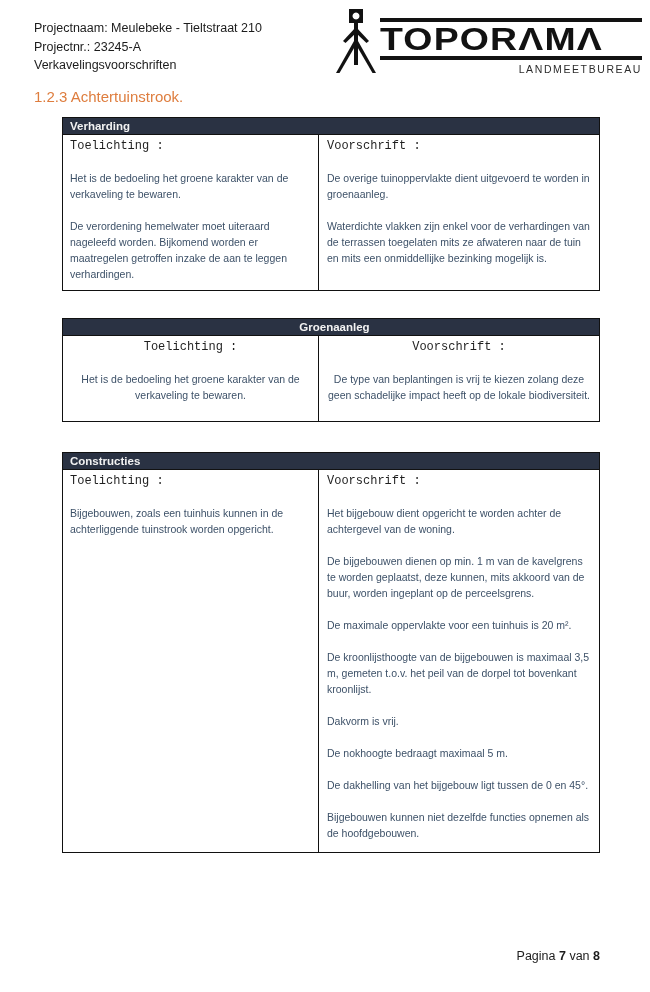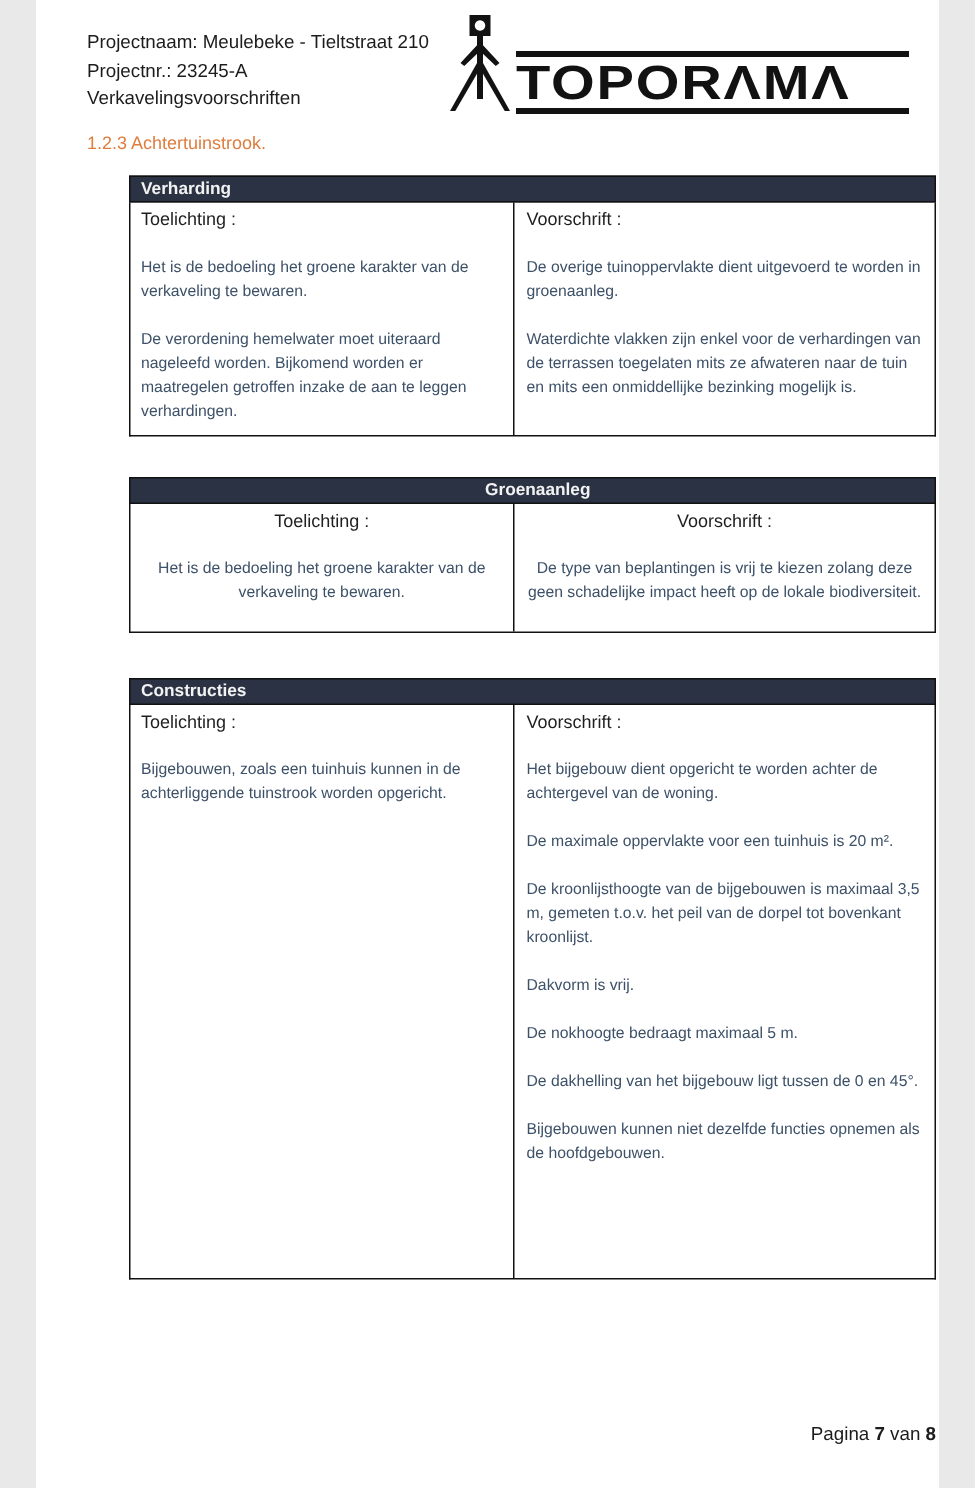--- a/index.html
+++ b/index.html
@@ -1,50 +1,50 @@
 <!DOCTYPE html>
 <html><head>
 <meta charset="utf-8">
 <style>
   html,body{margin:0;padding:0;background:#e9e9e9;}
   .page{
     position:relative;
-    width:602px;height:992px;
+    width:650px;height:992px;
     margin:0 auto;
     background:#ffffff;
     font-family:"Liberation Sans", sans-serif;
     overflow:hidden;
   }
   
   .doc-header{
     position:absolute;top:19px;left:34px;
     font-size:12.5px;line-height:18.5px;color:#1c1c1c;
   }
   
   .logo{
-    position:absolute;top:8px;right:20px;width:308px;height:68px;
-    display:flex;align-items:flex-end;
+    position:absolute;top:8px;right:8px;width:308px;height:68px;
+    display:flex;align-items:center;
   }
   .tripod{flex:0 0 44px;height:66px;}
   .logo-col{flex:1;margin-left:2px;}
   .logo-topline{height:4px;background:#121212;margin-top:9px;}
   .logo-brand{
     font-weight:bold;font-size:32px;line-height:34px;letter-spacing:1px;
     color:#121212;white-space:nowrap;
     transform:scaleX(1.17);transform-origin:left center;
   }
   .logo-bottomline{height:4px;background:#121212;}
   .logo-sub{
     text-align:right;font-size:10.5px;letter-spacing:1.6px;
     color:#2c2c2c;margin-top:3px;
   }
   
   .section-heading{
     position:absolute;left:34px;top:88px;
-    font-size:12px;color:#de7d3e;
+    font-size:15px;color:#de7d3e;
   }
   
   .vtable{position:absolute;left:34px;width:566px;box-sizing:border-box;padding-left:28px;}
   .vtable.t1{top:117px;}
   .vtable.t2{top:318px;text-align:center;}
   .vtable.t3{top:452px;}
   .vtable-bar{
     box-sizing:border-box;
     height:18px;line-height:15px;
     background:#2a3243;color:#f2f2f2;
@@ -53,21 +53,21 @@
     padding:1px 0 0 7px;
   }
   .vtable-body{
     display:flex;
     border:1.5px solid #111;border-top:none;
     box-sizing:border-box;
   }
   .col{box-sizing:border-box;padding:3px 8px 8px;}
   .col.left{width:256px;border-right:1.5px solid #111;padding:3px 7px 8px;}
   .col.right{flex:1;}
-  .col-header{font-size:12px;line-height:16px;color:#1f1f1f;}
+  .col-header{font-size:12px;line-height:16px;color:#1f1f1f;font-family:Liberation Mono, monospace;}
   .col p{
     margin:16px 0 0 0;
     font-size:10.5px;line-height:16px;
     color:#3d5168;
   }
   .t1 .vtable-body{min-height:156px;}
   .t2 .vtable-body{min-height:86px;}
   .t3 .vtable-body{min-height:383px;}
   
   .footer{
@@ -94,20 +94,21 @@
       <path d="M22 18 L9 32 L11.5 34 L22 24 Z" fill="#121212"></path>
       <path d="M22 18 L35 32 L32.5 34 L22 24 Z" fill="#121212"></path>
       <path d="M20 32 L2 64 L5.5 64 L23 34 Z" fill="#121212"></path>
       <path d="M24 32 L42 64 L38.5 64 L21 34 Z" fill="#121212"></path>
       <rect x="20" y="34" width="4" height="22" fill="#121212"></rect>
     </svg>
     <div class="logo-col">
       <div class="logo-topline"></div>
       <div class="logo-brand">TOPORΛMΛ</div>
       <div class="logo-bottomline"></div>
+      <div class="logo-sub">LANDMEETBUREAU</div>
     </div>
   </div>
 
   <div class="section-heading">1.2.3 Achtertuinstrook.</div>
 
   <section class="vtable t1">
     <div class="vtable-bar">Verharding</div>
     <div class="vtable-body">
       <div class="col left">
         <div class="col-header">Toelichting :</div>
@@ -139,20 +140,21 @@
   <section class="vtable t3">
     <div class="vtable-bar">Constructies</div>
     <div class="vtable-body">
       <div class="col left">
         <div class="col-header">Toelichting :</div>
         <p>Bijgebouwen, zoals een tuinhuis kunnen in de achterliggende tuinstrook worden opgericht.</p>
       </div>
       <div class="col right">
         <div class="col-header">Voorschrift :</div>
         <p>Het bijgebouw dient opgericht te worden achter de achtergevel van de woning.</p>
+        <p>De bijgebouwen dienen op min. 1 m van de kavelgrens te worden geplaatst, deze kunnen, mits akkoord van de buur, worden ingeplant op de perceelsgrens.</p>
         <p>De maximale oppervlakte voor een tuinhuis is 20 m².</p>
         <p>De kroonlijsthoogte van de bijgebouwen is maximaal 3,5 m, gemeten t.o.v. het peil van de dorpel tot bovenkant kroonlijst.</p>
         <p>Dakvorm is vrij.</p>
         <p>De nokhoogte bedraagt maximaal 5 m.</p>
         <p>De dakhelling van het bijgebouw ligt tussen de 0 en 45°.</p>
         <p>Bijgebouwen kunnen niet dezelfde functies opnemen als de hoofdgebouwen.</p>
       </div>
     </div>
   </section>
 

